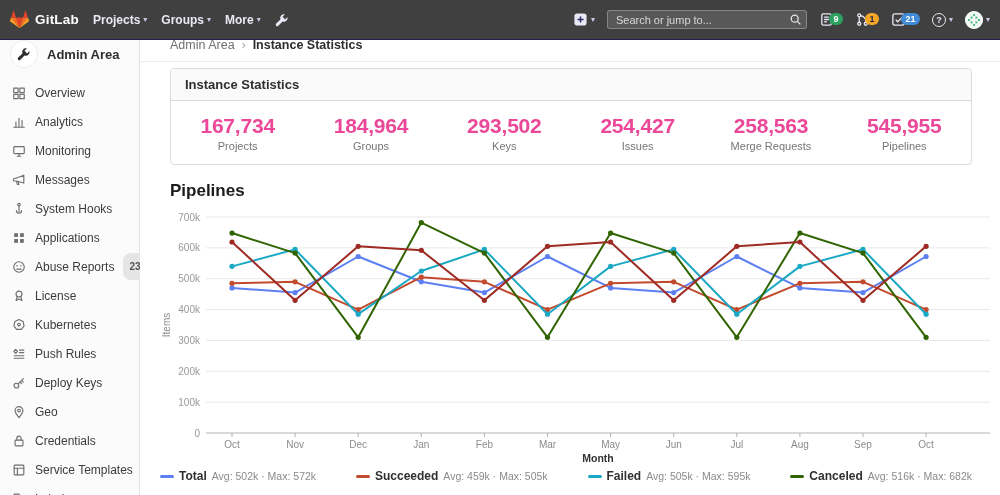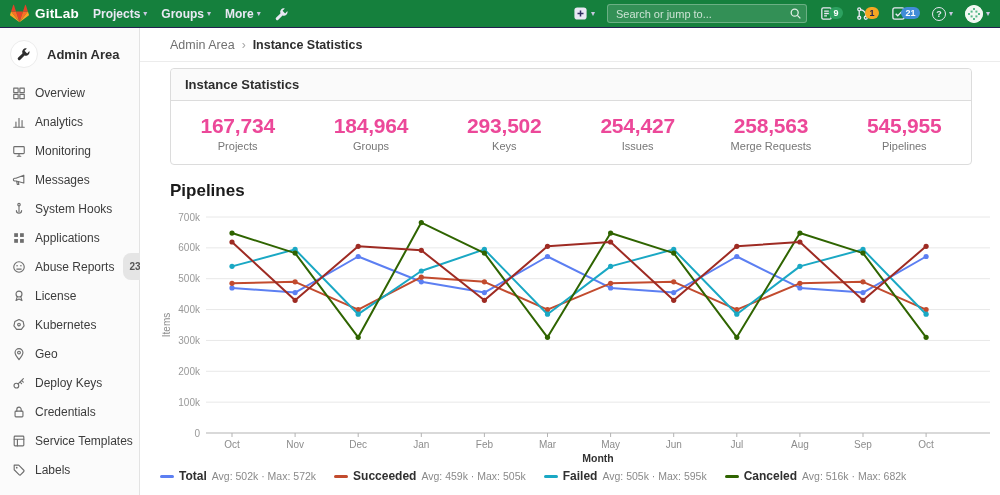--- a/index.html
+++ b/index.html
@@ -1,22 +1,22 @@
 <!DOCTYPE html>
 <html><head>
 <meta charset="utf-8">
 <title>GitLab · Instance Statistics</title>
 <style>
   * { margin:0; padding:0; box-sizing:border-box; }
   html,body { width:1000px; height:495px; overflow:hidden; background:#fff;
     font-family:"Liberation Sans","DejaVu Sans",sans-serif; }
 
   
-  .navbar { position:absolute; top:0; left:0; width:1000px; height:28px;
-    background:#15803d; display:flex; align-items:center; padding:0 10px;
+  .navbar { position:absolute; top:0; left:0; width:1000px; height:40px;
+    background:#404040; display:flex; align-items:center; padding:0 10px;
     color:#f2f1f8; z-index:10; border-bottom:1px solid #232050;}
   .nav-left { display:flex; align-items:center; gap:14px; }
   .brand { display:flex; align-items:center; gap:6px; cursor:pointer; }
   .brand-name { font-size:13.5px; font-weight:bold; color:#fff; letter-spacing:.2px; }
   .nav-menu { display:flex; align-items:center; gap:3px; font-size:12px; font-weight:bold;
     color:#e9e8f4; cursor:pointer; }
   .caret { font-size:8px; color:#c9c7e2; }
   .nav-icon-btn { display:flex; align-items:center; color:#e9e8f4; cursor:pointer; }
   .nav-right { margin-left:auto; display:flex; align-items:center; gap:12px; }
   .searchbox { position:relative; width:200px; }
@@ -65,21 +65,21 @@
   .panel-header { background:#fafafa; border-bottom:1px solid #dcdcdc;
     border-radius:4px 4px 0 0; padding:8px 14px; font-size:13px; font-weight:bold; color:#2e2e2e;}
   .stats-row { display:flex; padding:13px 0 12px 0; }
   .stat-cell { flex:1; text-align:center; }
   .stat-value { font-size:21px; font-weight:bold; color:#ec4899; letter-spacing:-.2px; }
   .stat-label { font-size:11px; color:#767676; margin-top:2px; }
 
   .section-title { font-size:17px; font-weight:bold; color:#1b1b1b; margin:16px 0 4px 0; }
 
   .chart-wrap { margin-left:-10px; }
-  .legend { display:flex; justify-content:flex-start; align-items:center; gap:18px; margin-top:0; }
+  .legend { display:flex; justify-content:space-between; align-items:center; gap:18px; margin-top:0; }
   .legend-item { display:flex; align-items:center; gap:5px; cursor:pointer; }
   .legend-marker { width:14px; height:3px; border-radius:2px; display:inline-block; }
   .legend-name { font-size:12px; font-weight:bold; color:#303030; }
   .legend-stats { font-size:10.5px; color:#8a8a8a; }
 
   svg.icon { display:block; }
 </style>
 </head>
 <body>
 
@@ -295,34 +295,43 @@
           <svg class="icon" width="14" height="14" viewBox="0 0 16 16" fill="none" stroke="currentColor" stroke-width="1.3" stroke-linejoin="round" stroke-linecap="round">
             <path d="M8 1.8l4.7 2.2 1.1 5.1L10.7 13H5.3L2.2 9.1l1.1-5.1z"></path>
             <circle cx="8" cy="7.5" r="1.5"></circle>
           </svg>
         </span>
         <span class="lbl">Kubernetes</span>
       </div>
       <div class="side-item">
         <span class="icn">
           <svg class="icon" width="14" height="14" viewBox="0 0 16 16" fill="none" stroke="currentColor" stroke-width="1.3" stroke-linejoin="round" stroke-linecap="round">
+            <path d="M4.2 2.6L6.3 5 4.2 7.4 2.1 5z"></path>
+            <path d="M8.5 3.6h5M8.5 6.4h5M2.5 10h11M2.5 12.8h11"></path>
+          </svg>
+        </span>
+        <span class="lbl">Push Rules</span>
+      </div>
+      <div class="side-item">
+        <span class="icn">
+          <svg class="icon" width="14" height="14" viewBox="0 0 16 16" fill="none" stroke="currentColor" stroke-width="1.3" stroke-linejoin="round" stroke-linecap="round">
+            <circle cx="5" cy="11" r="2.7"></circle>
+            <path d="M7 9l6-6M11 5l1.9 1.9M9.1 6.9L11 8.8"></path>
+          </svg>
+        </span>
+        <span class="lbl">Deploy Keys</span>
+      </div>
+      <div class="side-item">
+        <span class="icn">
+          <svg class="icon" width="14" height="14" viewBox="0 0 16 16" fill="none" stroke="currentColor" stroke-width="1.3" stroke-linejoin="round" stroke-linecap="round">
             <path d="M8 14.5C5.1 11 3.5 8.7 3.5 6.4a4.5 4.5 0 0 1 9 0c0 2.3-1.6 4.6-4.5 8.1z"></path>
             <circle cx="8" cy="6.4" r="1.6"></circle>
           </svg>
         </span>
         <span class="lbl">Geo</span>
-      </div>
-      <div class="side-item">
-        <span class="icn">
-          <svg class="icon" width="14" height="14" viewBox="0 0 16 16" fill="none" stroke="currentColor" stroke-width="1.3" stroke-linejoin="round" stroke-linecap="round">
-            <circle cx="5" cy="11" r="2.7"></circle>
-            <path d="M7 9l6-6M11 5l1.9 1.9M9.1 6.9L11 8.8"></path>
-          </svg>
-        </span>
-        <span class="lbl">Deploy Keys</span>
       </div>
       <div class="side-item">
         <span class="icn">
           <svg class="icon" width="14" height="14" viewBox="0 0 16 16" fill="none" stroke="currentColor" stroke-width="1.3" stroke-linejoin="round" stroke-linecap="round">
             <rect x="3.5" y="7" width="9" height="6.5" rx="1"></rect>
             <path d="M5.5 7V5a2.5 2.5 0 0 1 5 0v2"></path>
           </svg>
         </span>
         <span class="lbl">Credentials</span>
       </div>

